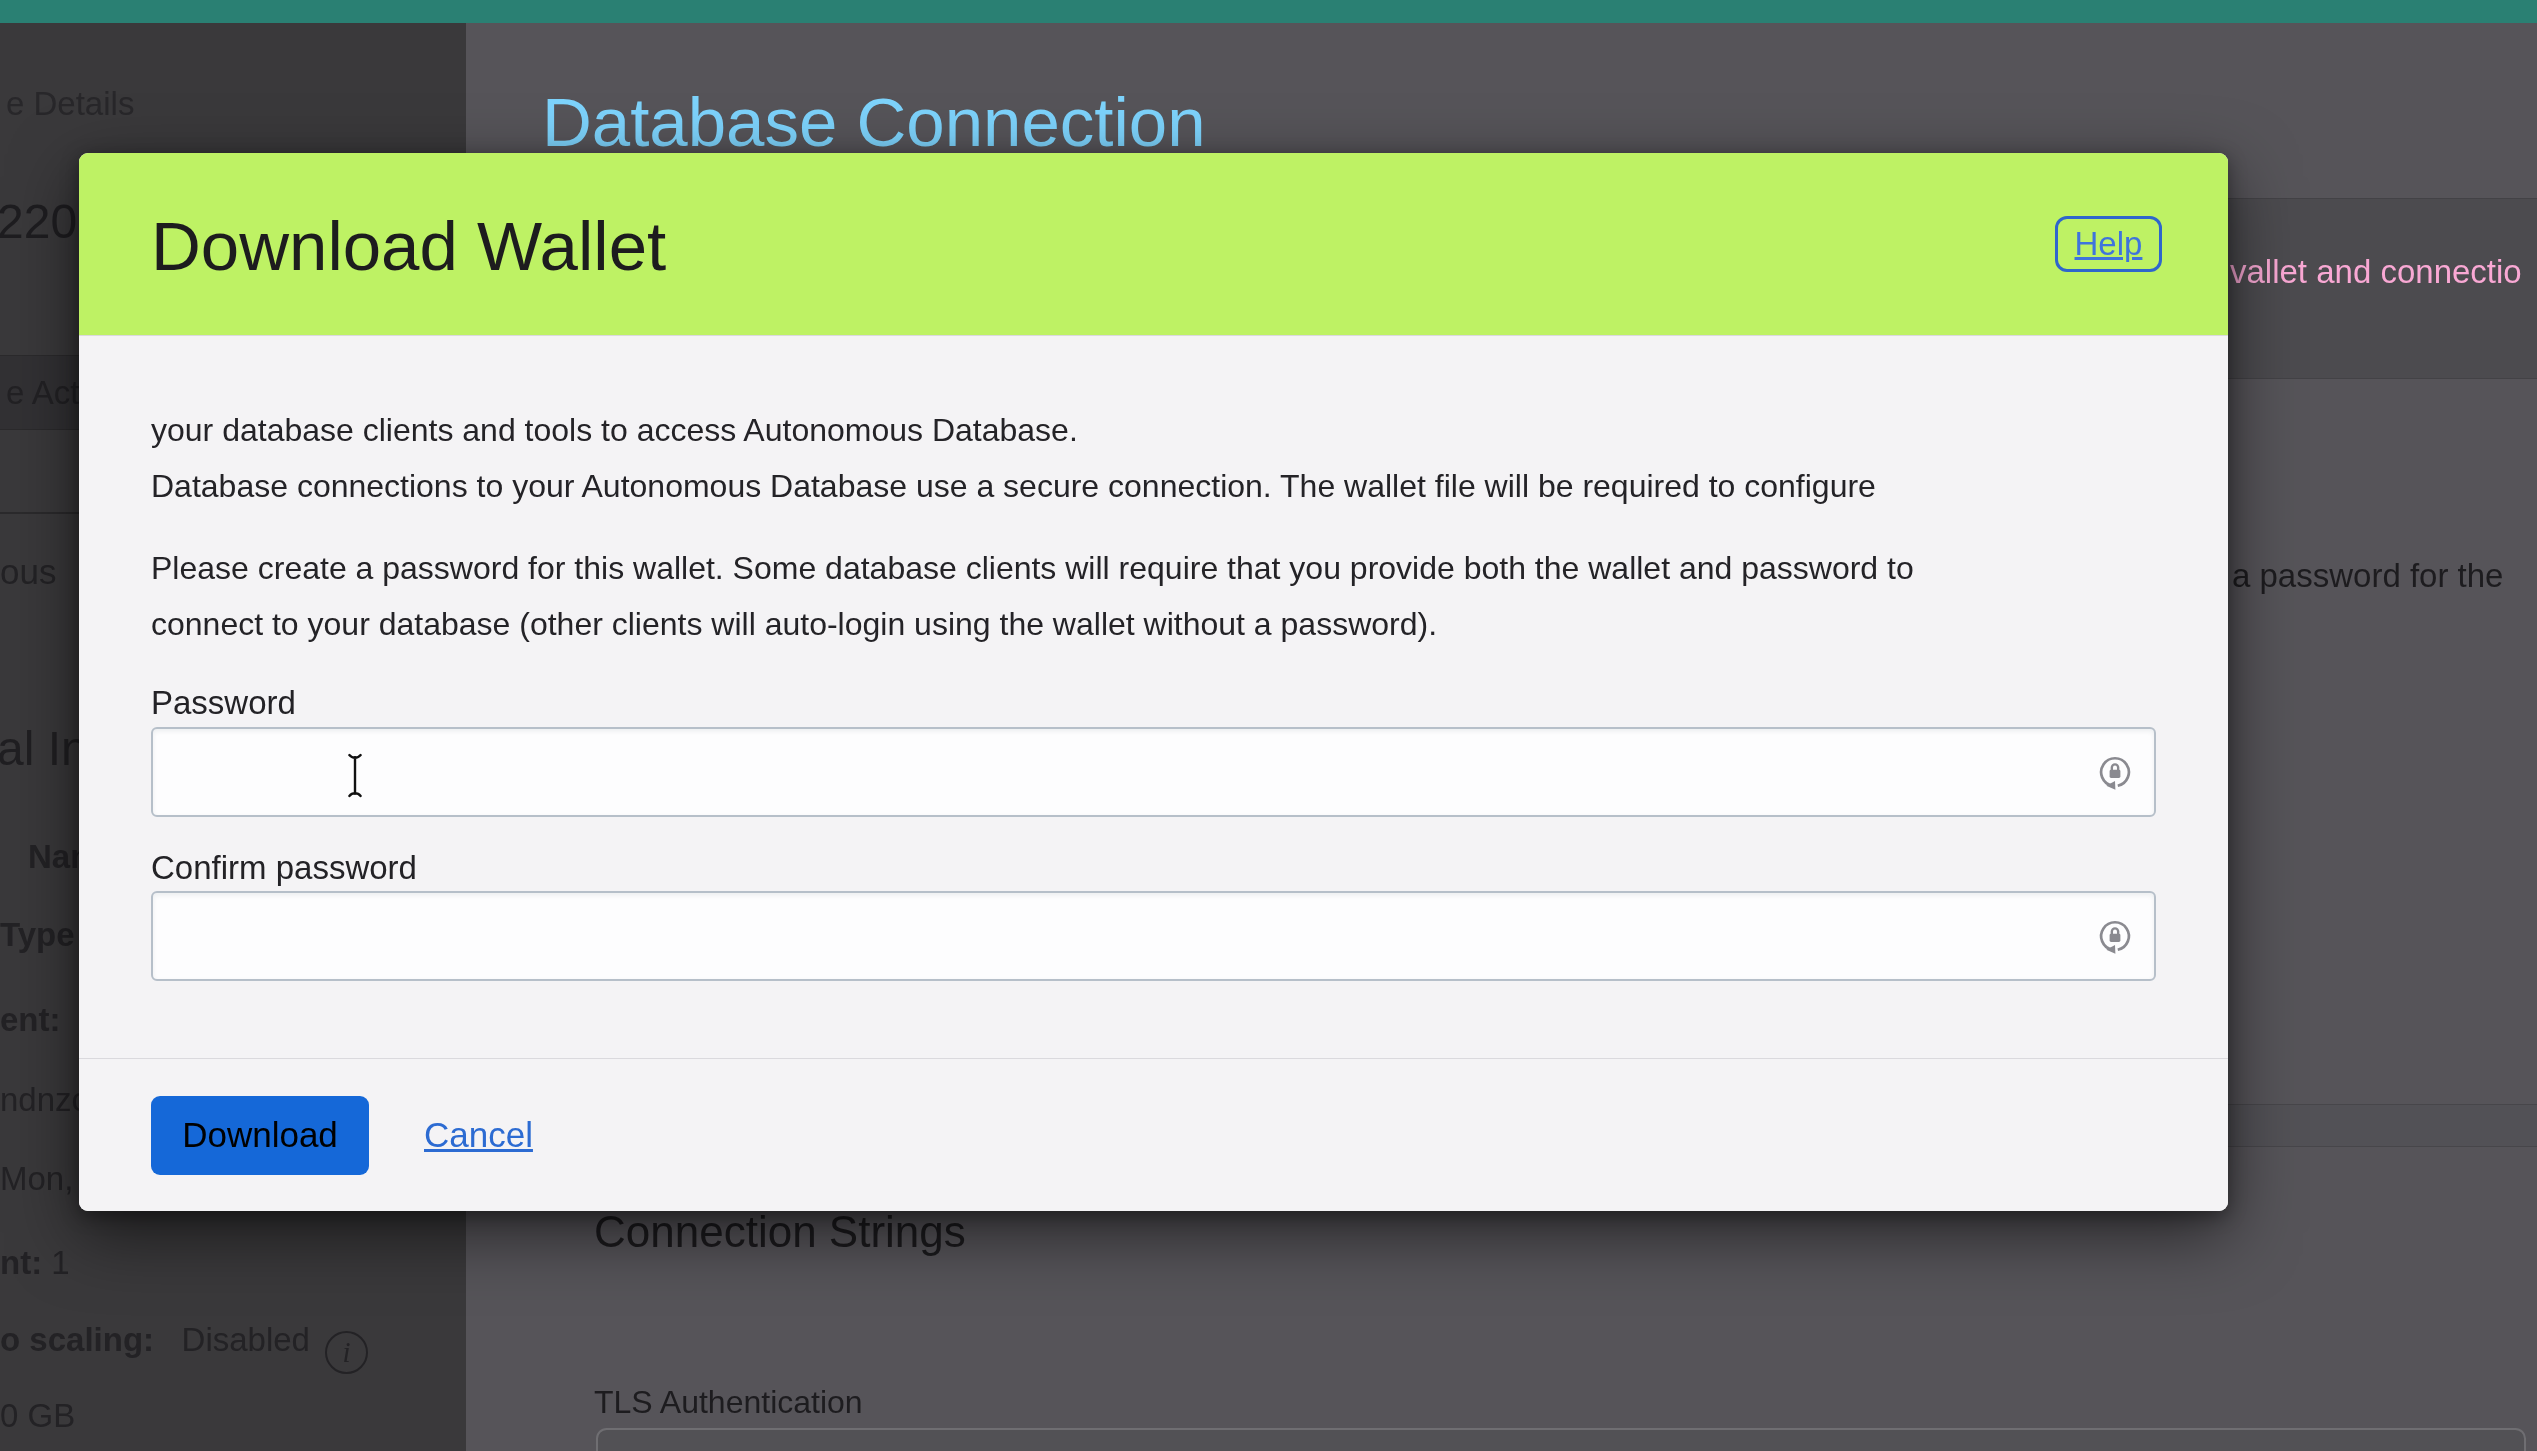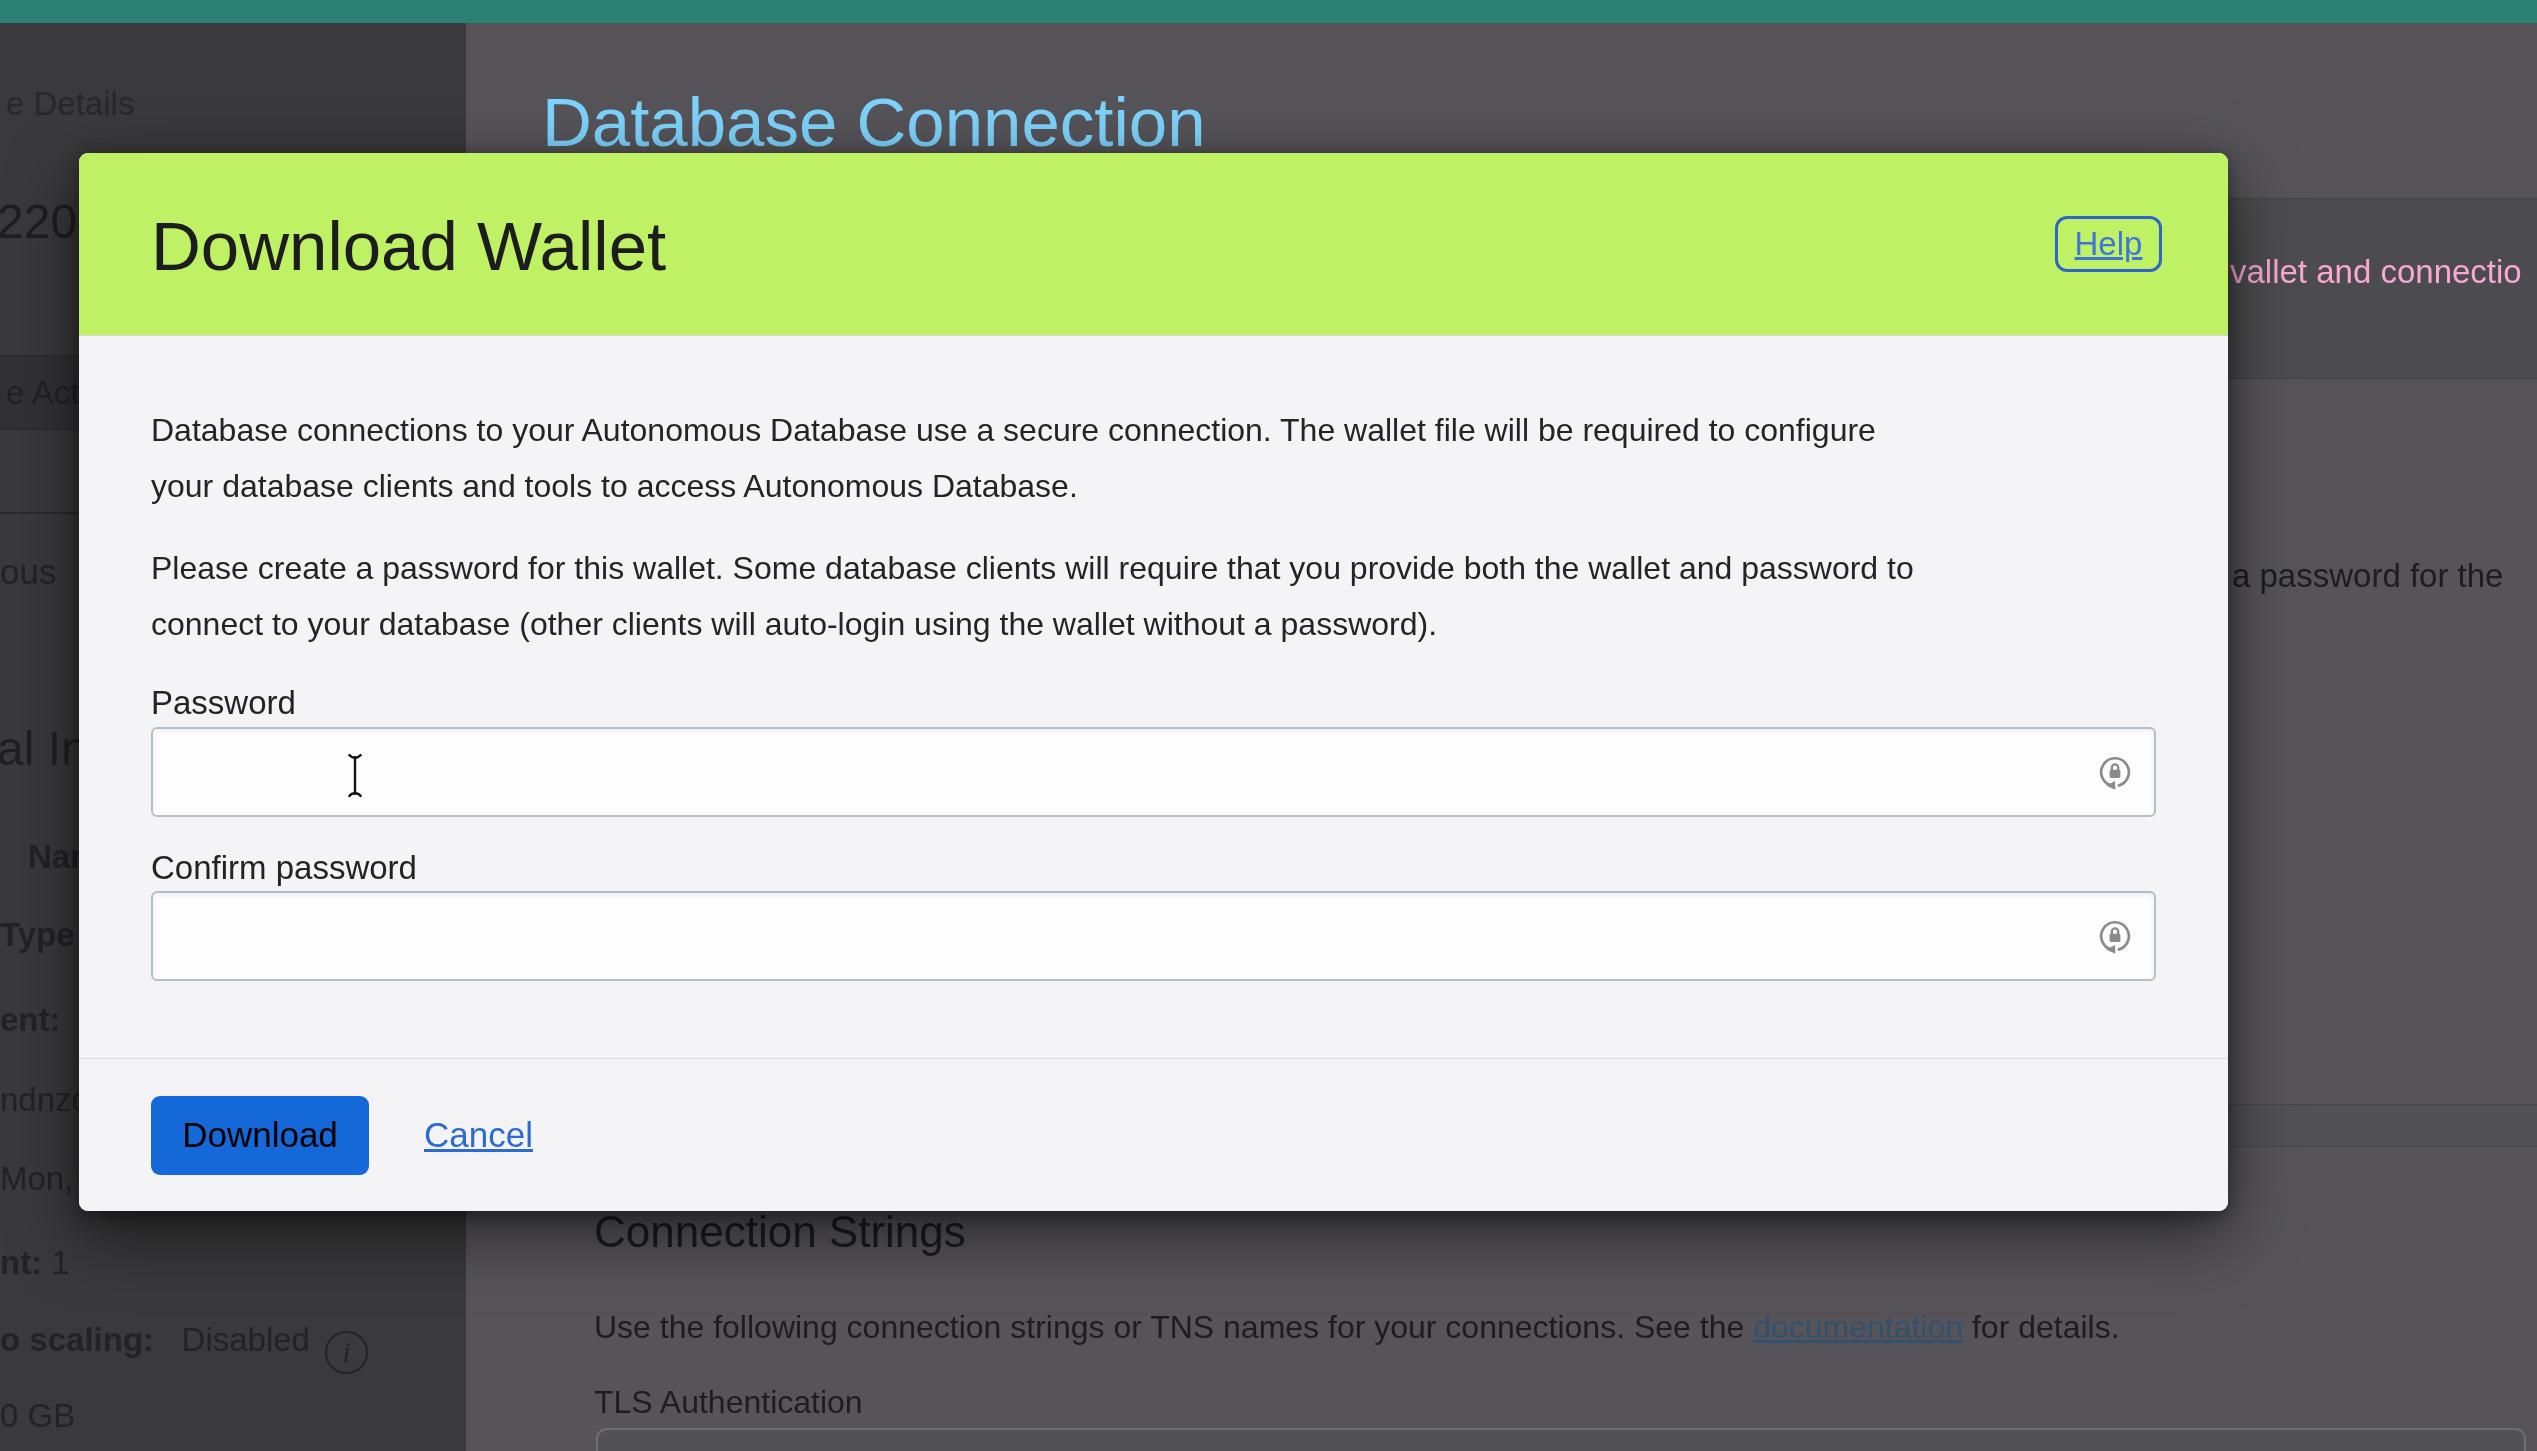--- a/index.html
+++ b/index.html
@@ -106,38 +106,35 @@
   </div>
 
   <div class="bg-main">
     <div class="abs bg-title">Database Connection</div>
     <div class="wallet-band">
       <span>vallet and connectio</span>
     </div>
     <div class="abs bg-password-frag">a password for the</div>
     <div class="row-band"></div>
     <div class="abs bg-cs-heading">Connection Strings</div>
-    <div class="abs bg-cs-desc">
-      <span>Use the following connection strings or TNS names for your connections. See the </span><span class="bg-doc-link">documentation</span><span> for details.</span>
-    </div>
     <div class="abs bg-tls-label">TLS Authentication</div>
     <div class="bg-bottom-box"></div>
   </div>
 
   <div class="topbar"></div>
 
   <div class="modal">
     <div class="modal-header">
       <div class="modal-title">Download Wallet</div>
       <a class="help-link">Help</a>
     </div>
     <div class="modal-body">
       <div class="para para-1">
+        <div class="line">your database clients and tools to access Autonomous Database.</div>
         <div class="line">Database connections to your Autonomous Database use a secure connection. The wallet file will be required to configure</div>
-        <div class="line">your database clients and tools to access Autonomous Database.</div>
       </div>
       <div class="para para-2">
         <div class="line">Please create a password for this wallet. Some database clients will require that you provide both the wallet and password to</div>
         <div class="line">connect to your database (other clients will auto-login using the wallet without a password).</div>
       </div>
 
       <div class="field-label">Password</div>
       <div class="input-wrap">
         <input type="password" value="" style="">
         <svg class="lock-icon" viewBox="0 0 48 48">

